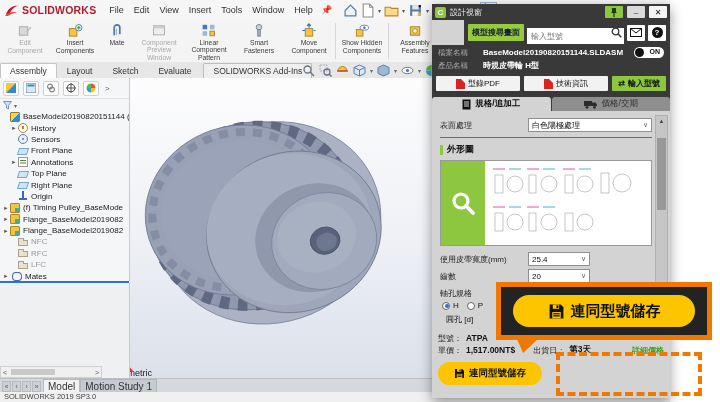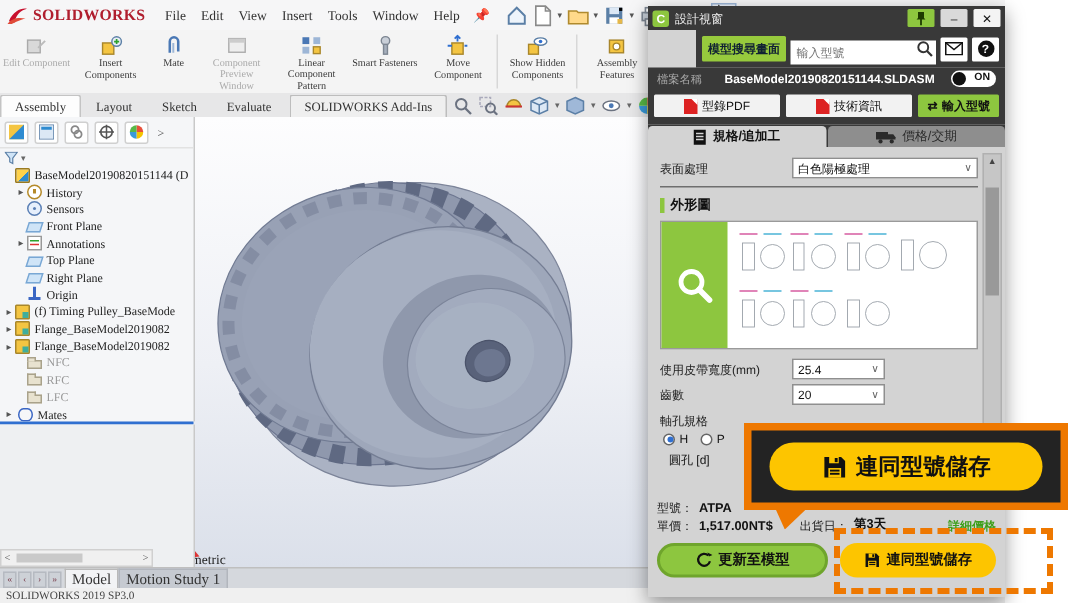--- a/index.html
+++ b/index.html
@@ -1,18 +1,18 @@
 <!DOCTYPE html>
 <html><head>
 <meta charset="utf-8">
 <style>
   html,body{margin:0;padding:0;background:#fff;font-family:"Liberation Sans",sans-serif;}
   .screen{position:relative;width:720px;height:402px;overflow:hidden;background:#fff;}
   
-  .sw{position:absolute;left:0;top:0;width:670px;height:402px;background:#eceef1;font-family:Liberation Serif, serif;}
+  .sw{position:absolute;left:0;top:0;width:670px;height:402px;background:#eceef1;}
   .menubar{position:absolute;left:0;top:0;width:670px;height:20px;background:#f6f6f7;border-bottom:1px solid #e0e0e0;display:flex;align-items:center;}
   .logo{display:flex;align-items:center;gap:3px;padding:0 8px 0 4px;}
   .logo-swoosh{width:15px;height:13px;}
   .brand{font-size:10.5px;font-weight:bold;color:#b01e2e;letter-spacing:.2px;}
   .menu{font-size:9px;color:#333;padding:0 5px;line-height:20px;cursor:default;}
   .pin-blue{color:#2f6fd0;font-size:9px;padding:0 4px;}
   .qat{display:flex;align-items:center;gap:2px;margin-left:6px;}
   .qat .qi{width:15px;height:15px;display:inline-flex;align-items:center;justify-content:center;}
   .qat .car{font-size:6px;color:#555;margin:0 1px;}
   .doctitle{font-size:9px;color:#444;margin-left:4px;white-space:nowrap;}
@@ -611,20 +611,24 @@
 
     <div class="p-info">
       <div class="inforow">
         <span class="lab">檔案名稱</span>
         <span class="val">BaseModel20190820151144.SLDASM</span>
         <span class="toggle">
             <span class="knob"></span>
             <span class="ontxt">ON</span>
           </span>
       </div>
+      <div class="inforow">
+        <span class="lab">產品名稱</span>
+        <span class="val">時規皮帶輪  H型</span>
+      </div>
     </div>
 
     <div class="p-btnrow">
       <span class="wbtn">
           <i class="pdf-ic"></i>
           <span>型錄PDF</span>
         </span>
       <span class="wbtn">
           <i class="pdf-ic"></i>
           <span>技術資訊</span>
@@ -750,27 +754,20 @@
         <span class="bval">ATPA</span>
       </div>
       <div class="brow">
         <span class="blab">單價：</span>
         <span class="bval">1,517.00NT$</span>
         <span class="blab" style="margin-left:14px;">出貨日：</span>
         <span class="bval">第3天</span>
         <span class="blink">詳細價格</span>
       </div>
       <div class="actionrow">
-        <span class="pill green">
-          <svg width="11" height="11" viewBox="0 0 11 11">
-              <path d="M9.3 6.2 A4 4 0 1 1 8.2 2.3" fill="none" stroke="#111" stroke-width="1.5"></path>
-              <path d="M7.6 0.4 L8.6 3 L11 2 Z" fill="#111"></path>
-            </svg>
-          <span>更新至模型</span>
-        </span>
         <span class="pill yellow">
           <svg width="11" height="11" viewBox="0 0 16 16">
               <path d="M1.5 1.5 H12 L14.5 4 V14.5 H1.5 Z" fill="#111"></path>
               <rect x="4.5" y="1.5" width="6" height="4" fill="#fdc500"></rect>
               <rect x="8" y="2.2" width="1.8" height="2.6" fill="#111"></rect>
               <rect x="4" y="8.5" width="8" height="6" fill="#fdc500"></rect>
               <rect x="5" y="9.5" width="6" height="1.2" fill="#111"></rect>
               <rect x="5" y="11.5" width="6" height="1.2" fill="#111"></rect>
             </svg>
           <span>連同型號儲存</span>

